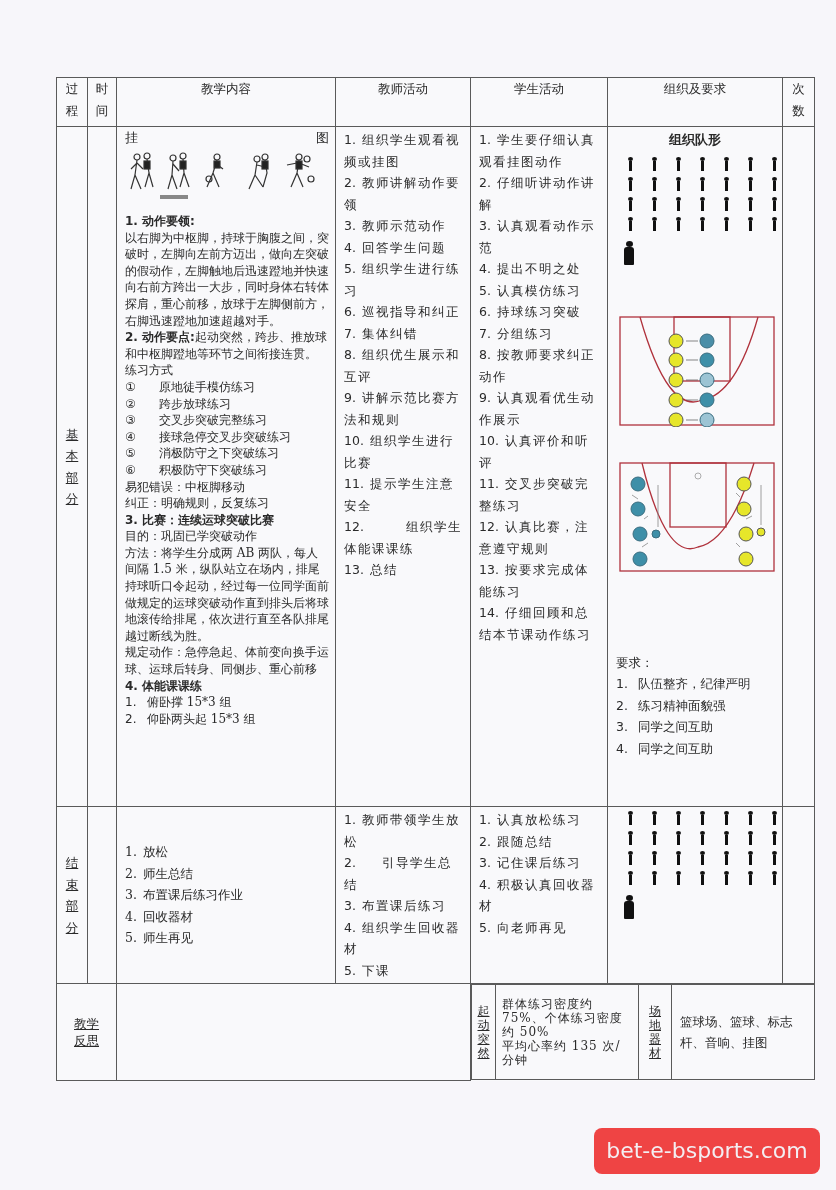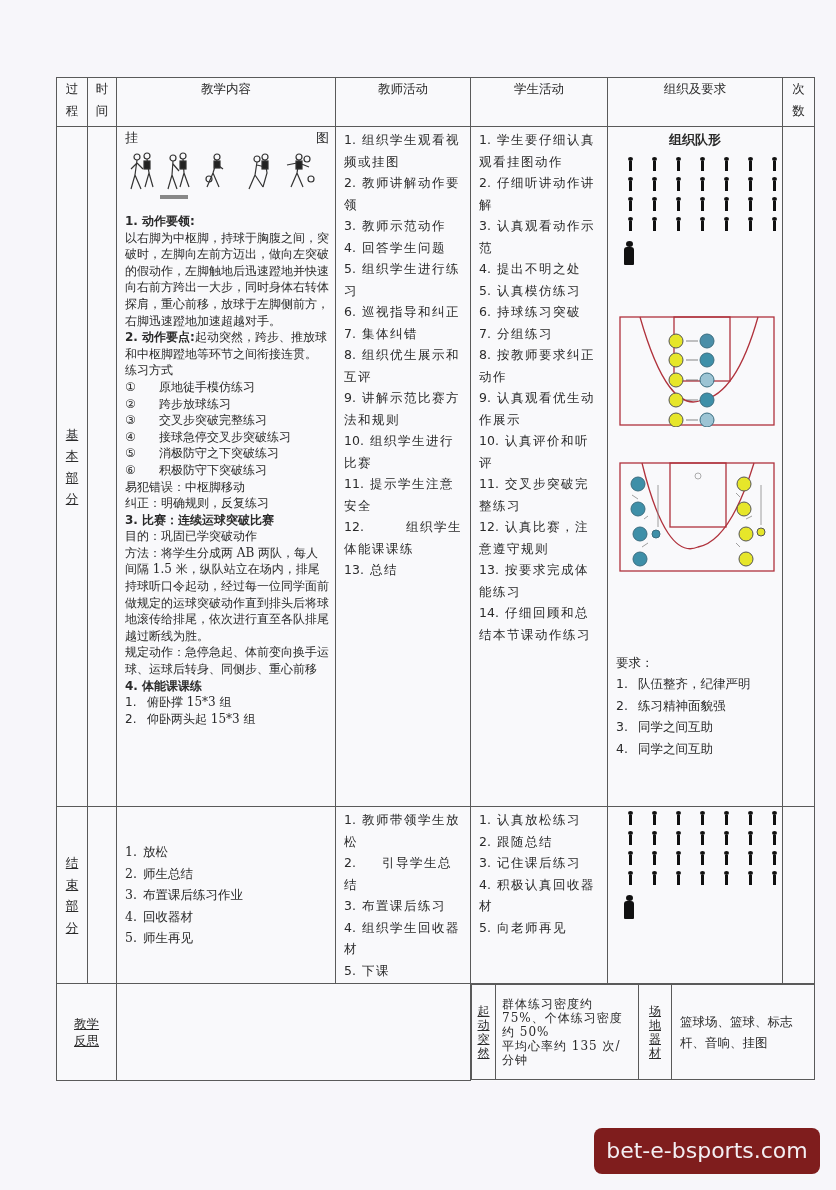--- a/index.html
+++ b/index.html
@@ -51,21 +51,21 @@
     .teacher { width: 10px; height: 24px; position: relative; margin: 10px 0 0 16px; }
     .teacher::before { content: ""; position: absolute; left: 2px; top: 0; width: 7px; height: 6px; border-radius: 50%; background: #111; }
     .teacher::after { content: ""; position: absolute; left: 0; top: 6px; width: 10px; height: 18px; background: #111; border-radius: 3px 3px 1px 1px; }
     .court { margin: 0 0 0 10px; }
     .req { padding-left: 8px; font-size: 12.5px; line-height: 21.5px; }
     .req .n { font-family: "DejaVu Sans", sans-serif; display: inline-block; width: 22px; }
     .small { font-size: 12px !important; line-height: 14px !important; }
     .watermark {
       position: absolute; left: 594px; top: 1128px;
       width: 226px; height: 46px;
-      background: #7f1d1d; border-radius: 8px;
+      background: #ef4444; border-radius: 8px;
       color: #f3eef2; font-family: "DejaVu Sans", sans-serif;
       font-size: 22px; line-height: 46px; text-align: center;
     }
   </style>
 </head>
 <body>
 
 <div class="page">
 <table class="plan">
   <colgroup>

